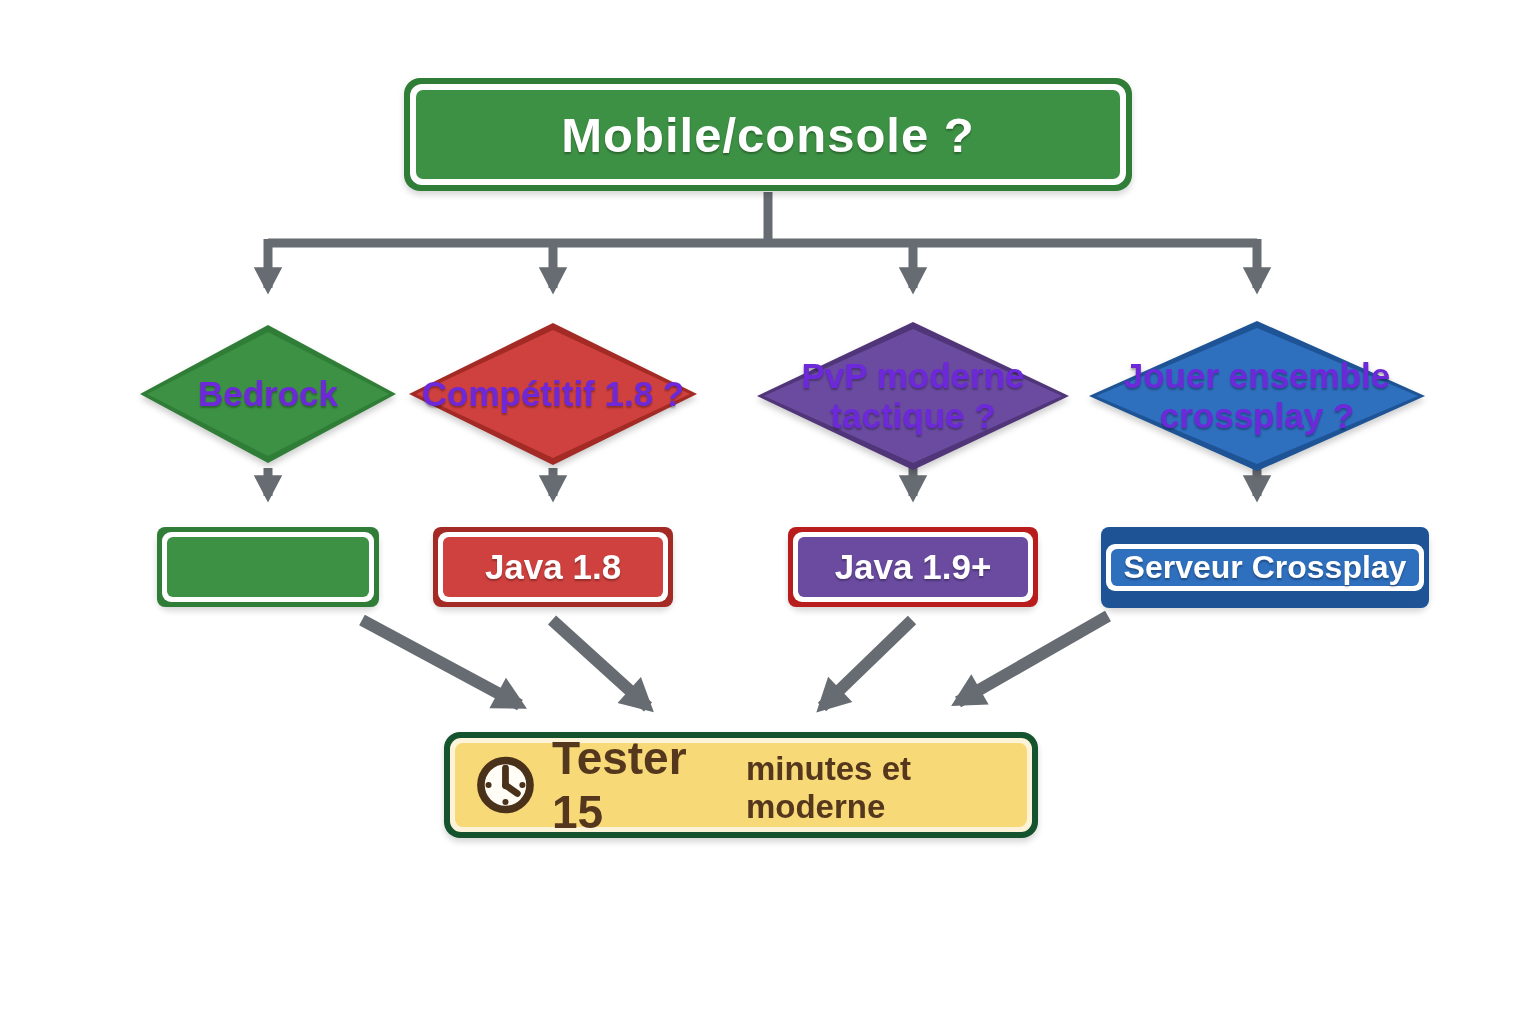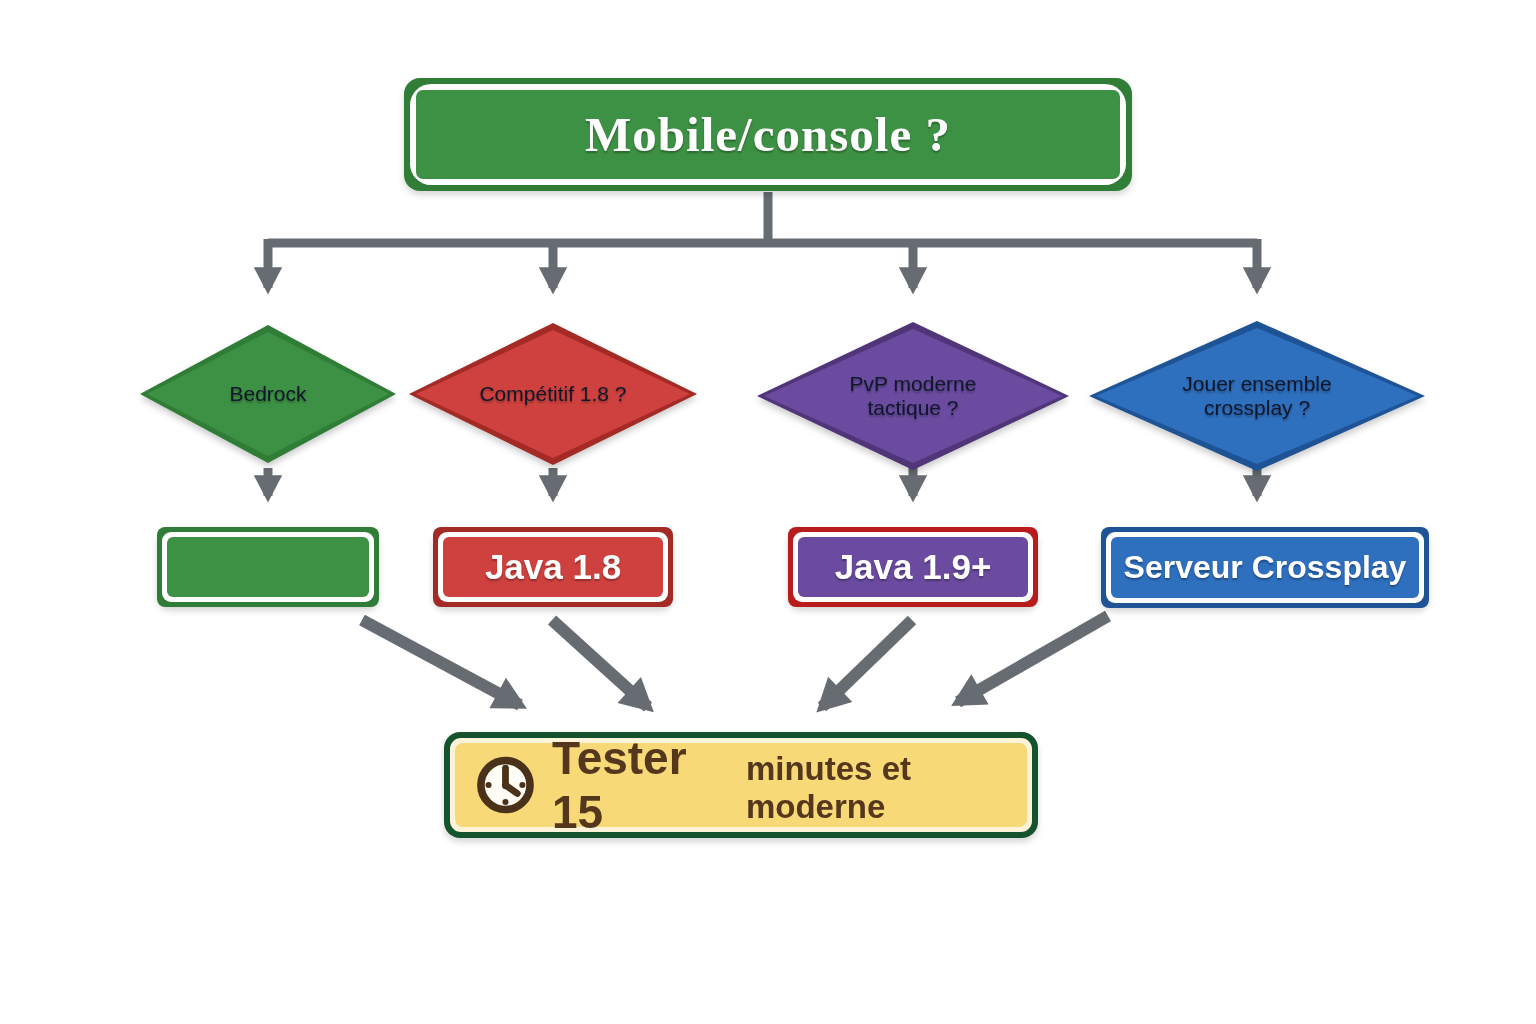--- a/index.html
+++ b/index.html
@@ -14,33 +14,33 @@
 
   
   .box{position:absolute;display:flex;box-shadow:0 4px 6px rgba(0,0,0,.16);border-radius:13px;}
   .b-outer{flex:1;display:flex;padding:5px;border-radius:8px;}
   .b-mid{flex:1;display:flex;padding:5px;border-radius:9px;background:#ffffff;}
   .b-fill{flex:1;display:flex;align-items:center;justify-content:center;border-radius:6px;}
   .b-label{color:#ffffff;font-weight:bold;text-shadow:0 2px 2px rgba(0,0,0,.3);white-space:nowrap;}
 
   .title-box{border-radius:16px;}
   .title-box .b-outer{padding:6px;border-radius:16px;}
-  .title-box .b-mid{padding:6px;border-radius:21px;font-family:Liberation Serif, serif;}
+  .title-box .b-mid{padding:6px;border-radius:12px;}
   .title-box .b-fill{border-radius:7px;}
   .title-box .b-label{font-size:49px;letter-spacing:1px;}
 
   .result-label{font-size:35px;}
   .result-label-small{font-size:32px;}
 
   
   .diamond{position:absolute;filter:drop-shadow(0 4px 3px rgba(0,0,0,.2));}
   .d-shape{position:absolute;inset:0;clip-path:polygon(50% 0,100% 50%,50% 100%,0 50%);}
   .d-inner{position:absolute;inset:7px;clip-path:polygon(50% 0,100% 50%,50% 100%,0 50%);}
   .d-label{position:absolute;inset:0;display:flex;flex-direction:column;align-items:center;
-           justify-content:center;color:#0f172a;font-weight:normal;font-size:21px;line-height:1.15;
+           justify-content:center;color:#6d28d9;font-weight:bold;font-size:35px;line-height:1.15;
            text-shadow:0 2px 2px rgba(0,0,0,.3);text-align:center;}
 
   
   .footer-box{border-radius:16px;}
   .footer-box .b-outer{padding:6px;border-radius:16px;}
   .footer-box .b-mid{padding:5px;border-radius:11px;}
   .footer-box .b-fill{border-radius:8px;justify-content:flex-start;}
   .footer-content{display:flex;align-items:center;gap:16px;padding-left:20px;}
   .footer-strong{font-size:46px;font-weight:bold;}
   .footer-rest{font-size:33px;font-weight:bold;padding-top:6px;}
@@ -147,21 +147,21 @@
     <div class="b-outer" style="background: #b91c1c;">
       <div class="b-mid">
         <div class="b-fill" style="background: rgb(106, 75, 160);">
           <span class="b-label result-label">Java 1.9+</span>
         </div>
       </div>
     </div>
   </div>
 
   <div class="box" style="left:1101px;top:527px;width:328px;height:81px">
-    <div class="b-outer" style="background: rgb(30, 84, 150);">
+    <div class="b-outer" style="background: rgb(30, 84, 150); align-items: center;">
       <div class="b-mid">
         <div class="b-fill" style="background: rgb(46, 111, 190);">
           <span class="b-label result-label-small">Serveur Crossplay</span>
         </div>
       </div>
     </div>
   </div>
 
   <div class="box footer-box" style="left:444px;top:732px;width:594px;height:106px">
     <div class="b-outer" style="background: #14532d;">

